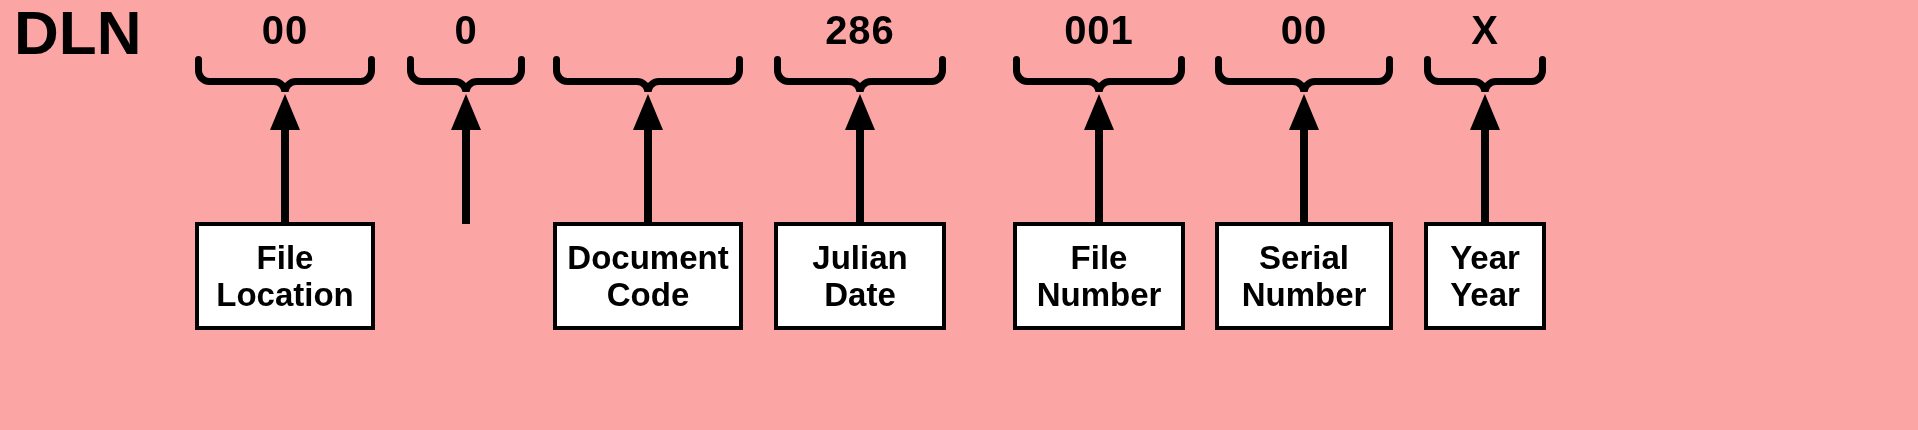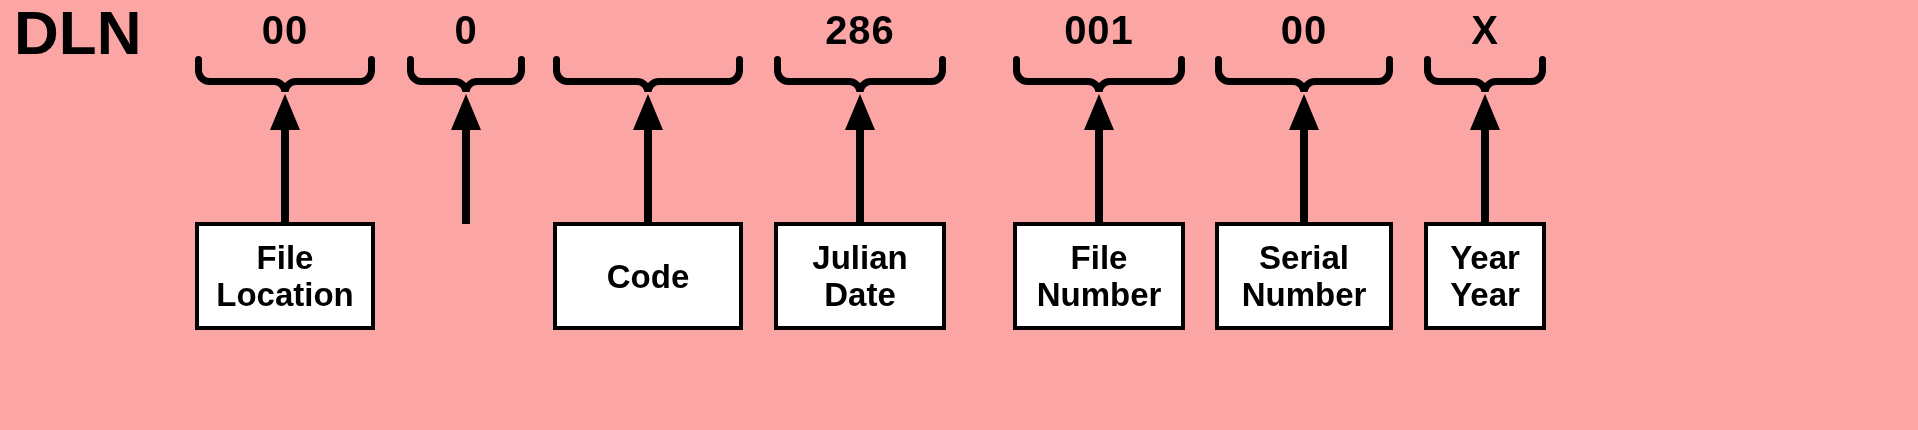--- a/index.html
+++ b/index.html
@@ -147,20 +147,21 @@
         </div>
         <div class="arrow" style="left: 50%; width: 100px; margin-left: -50px;">
           <svg viewBox="0 0 100 132" preserveAspectRatio="xMidYMid meet">
             <g transform="translate(50,0)">
               <rect x="-4" y="26" width="8" height="106" fill="#000000"></rect>
               <polygon points="0,2 15,38 -15,38" fill="#000000"></polygon>
             </g>
           </svg>
         </div>
         <div class="box">
+          <div class="box-line">Document</div>
           <div class="box-line">Code</div>
         </div>
       </div>
       <div class="group" style="left: 774px; width: 172px;">
         <div class="digits">286</div>
         <div class="brace">
           <svg viewBox="0 0 172 36" preserveAspectRatio="none">
             <path d="M 3.5 3.5 v 11 a 11 11 0 0 0 11 11 H 75 a 11 11 0 0 1 11 11 a 11 11 0 0 1 11 -11 H 157.5 a 11 11 0 0 0 11 -11 V 3.5" fill="none" stroke="#000000" stroke-width="7" stroke-linecap="round" stroke-linejoin="round" vector-effect="non-scaling-stroke"></path>
           </svg>
         </div>

